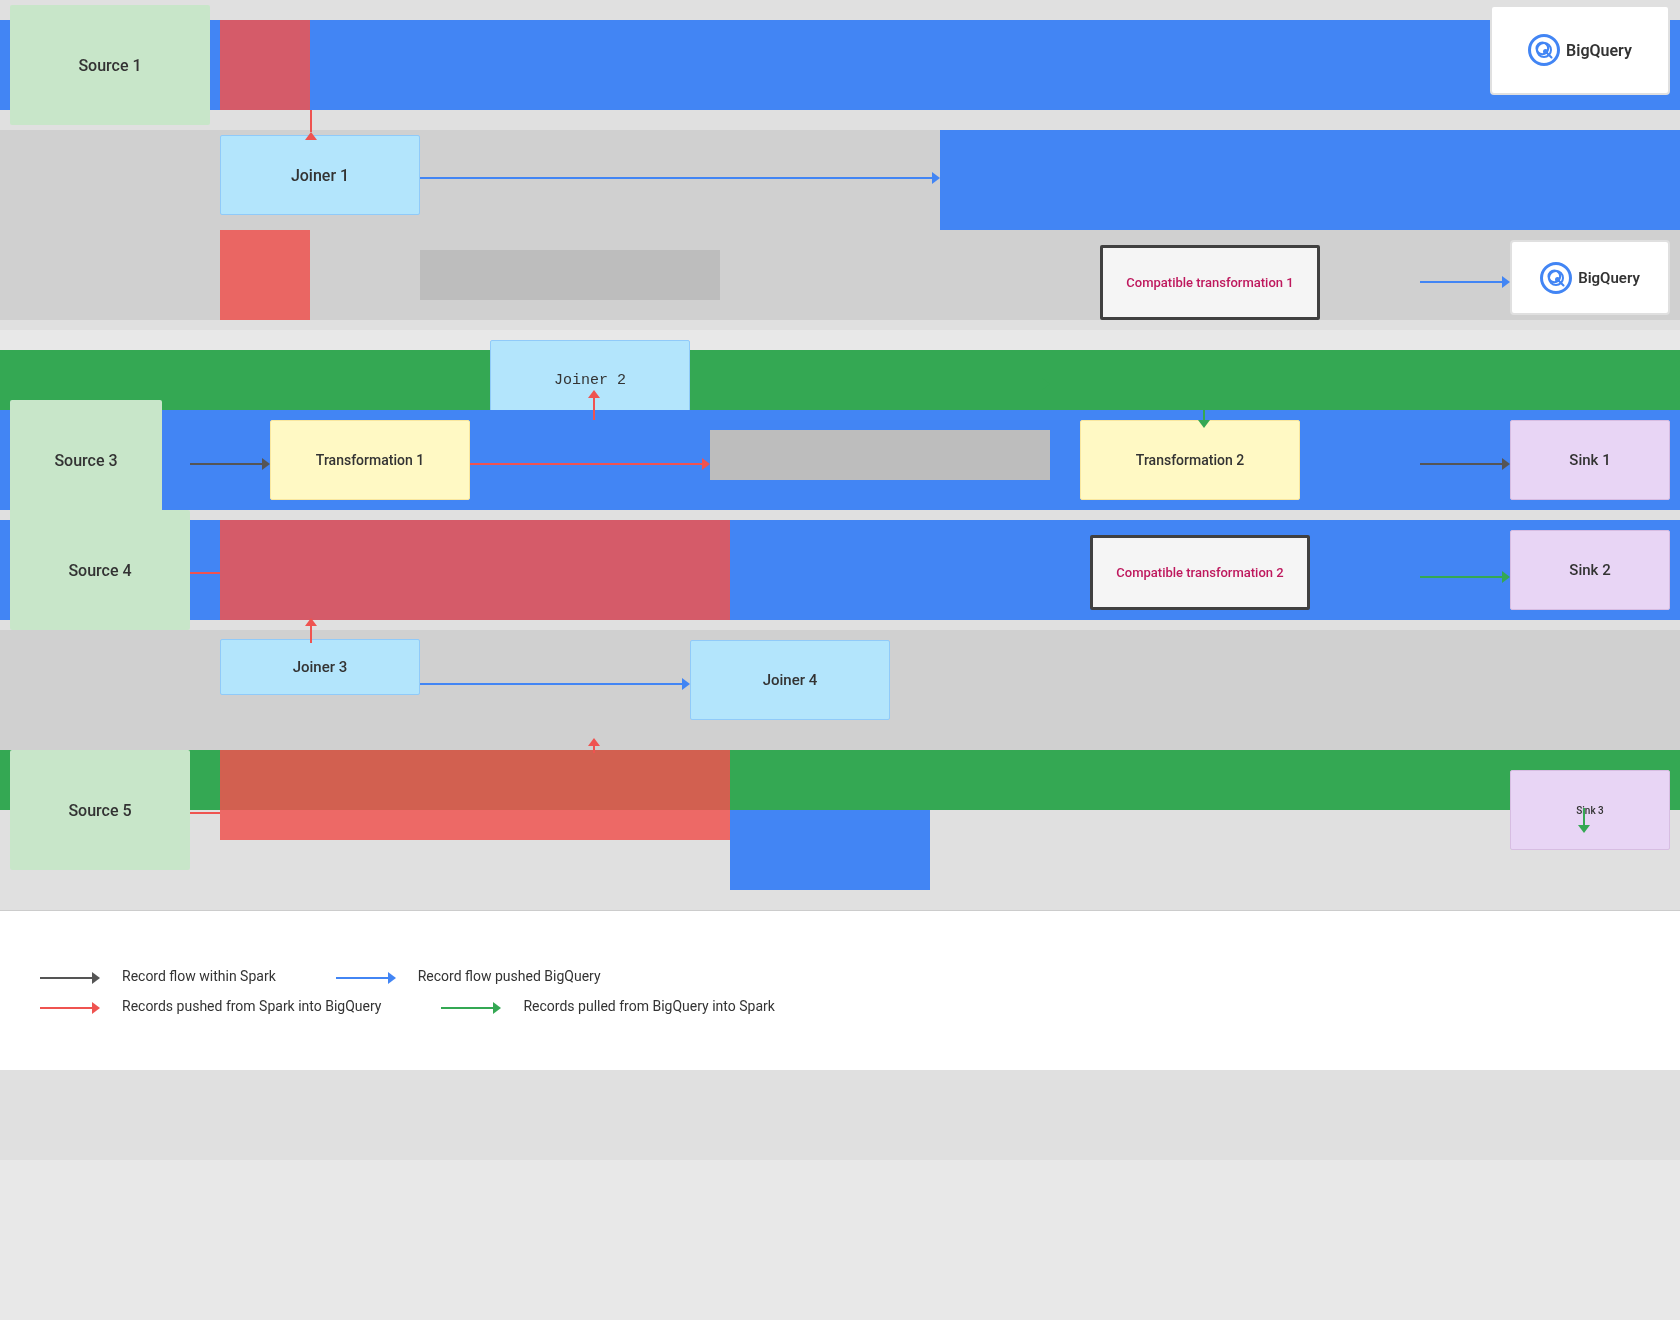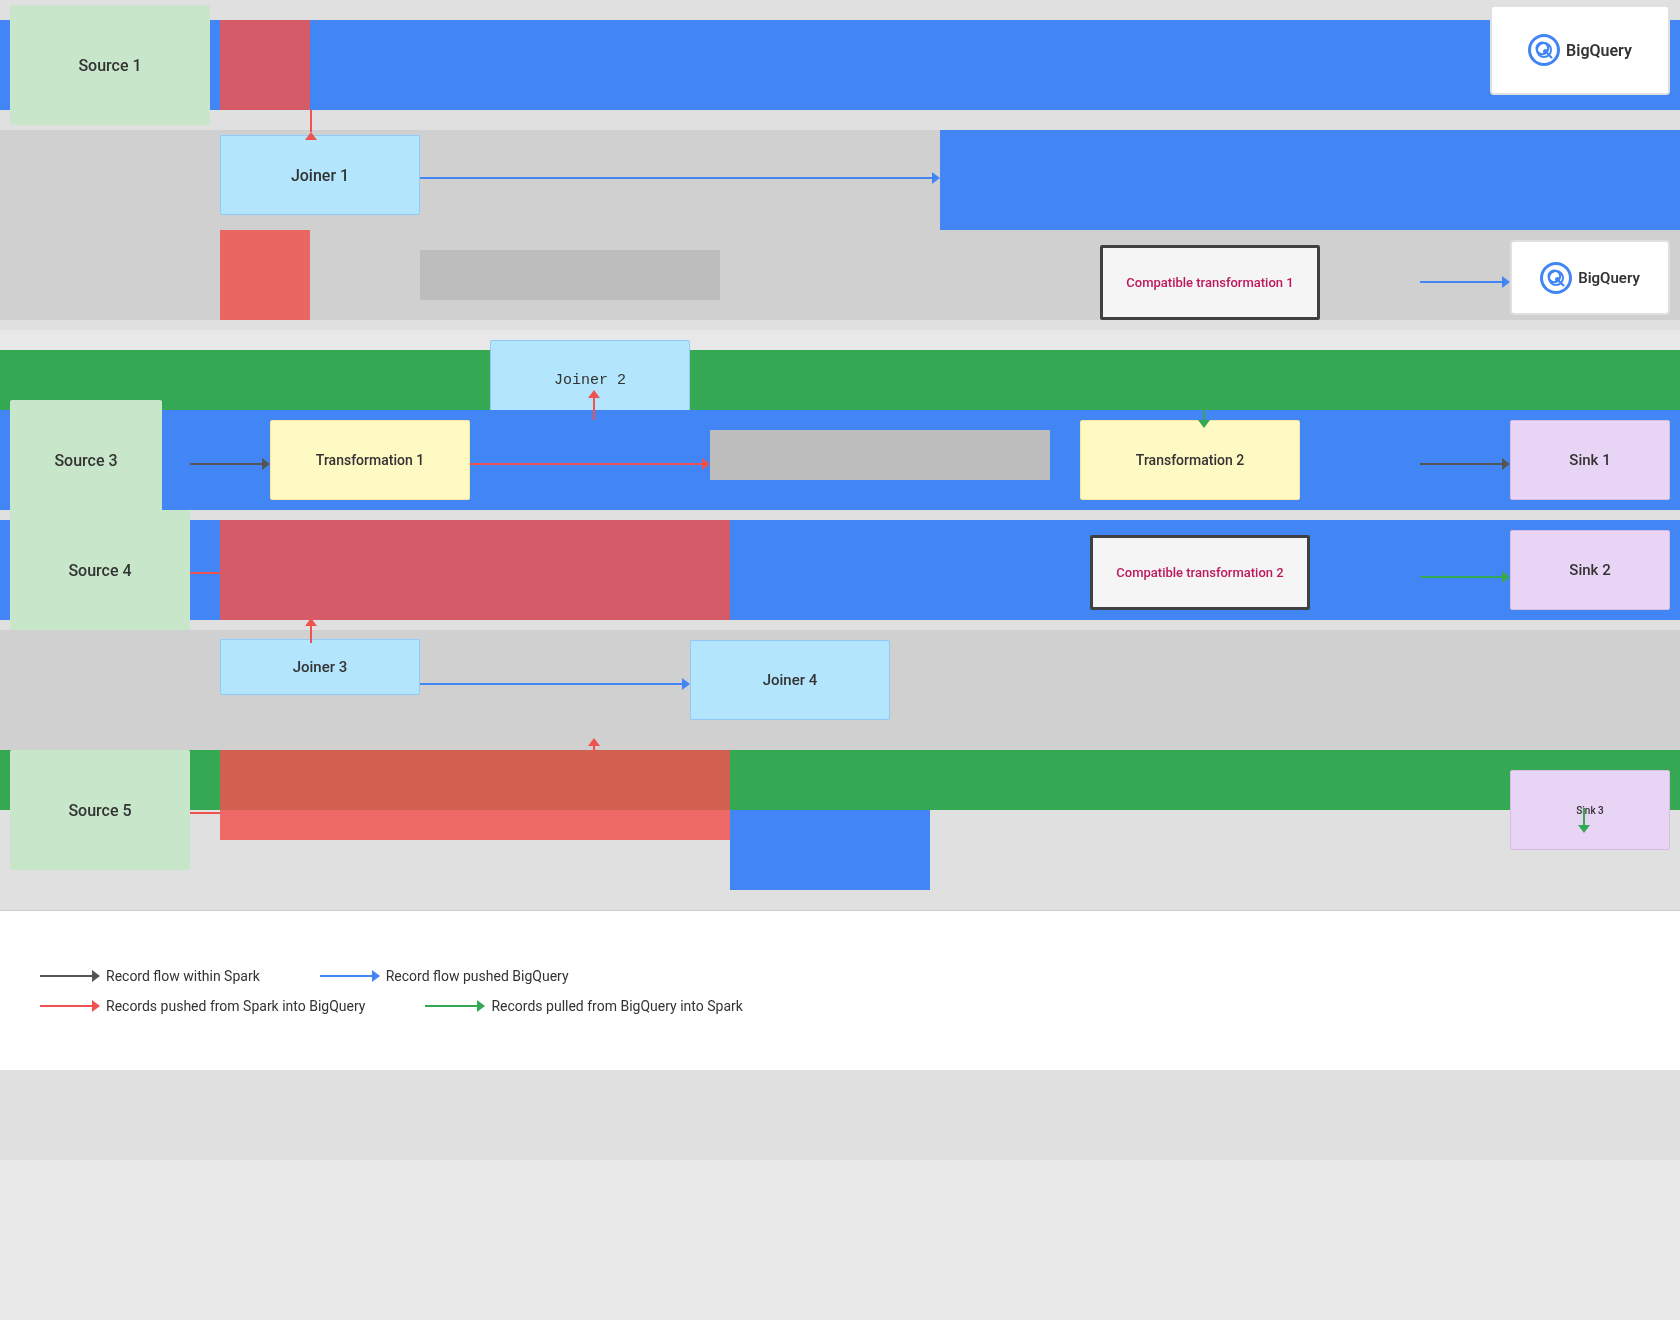--- a/index.html
+++ b/index.html
@@ -204,22 +204,22 @@
       gap: 14px;
     }
 
     .legend-row {
       display: flex;
       gap: 60px;
     }
 
     .legend-item {
       display: flex;
-      align-items: center;
-      gap: 6px;
+      align-items: flex-end;
+      gap: 22px;
       font-size: 14px;
       color: #333;
     }
 
     .legend-arrow {
       display: flex;
       align-items: center;
       width: 60px;
     }
 

